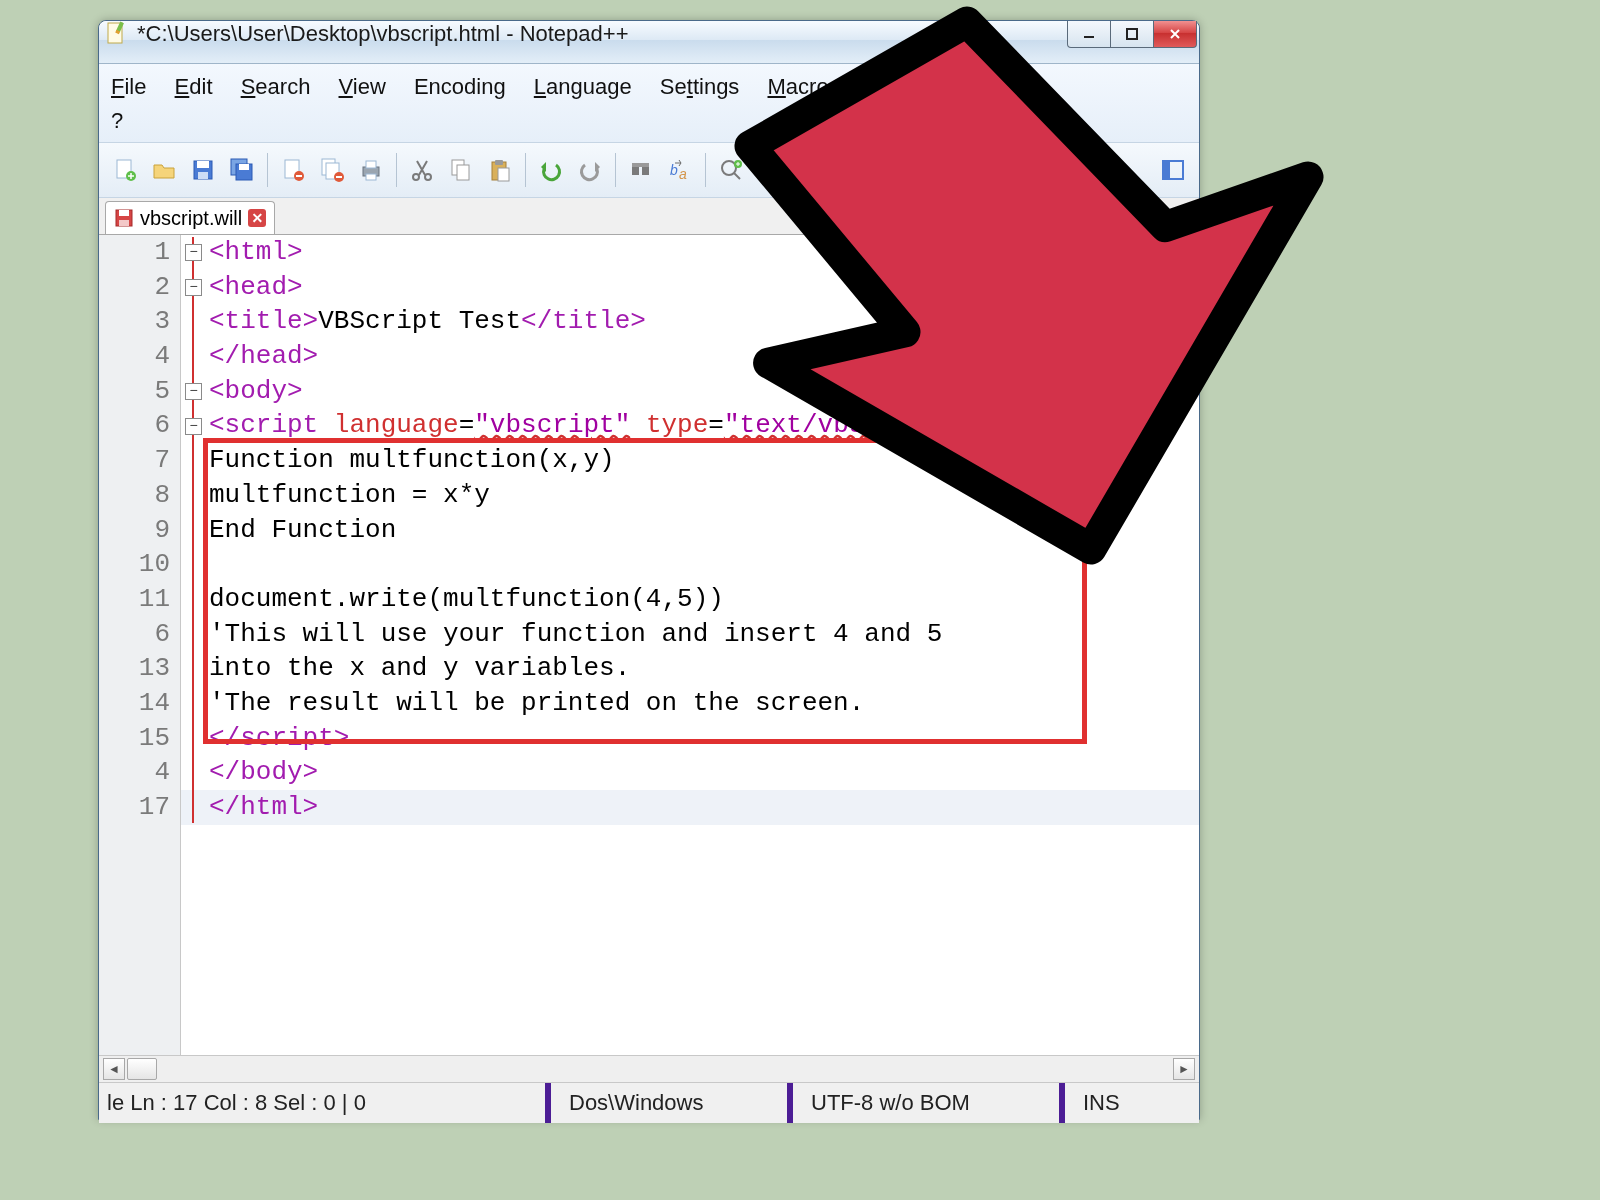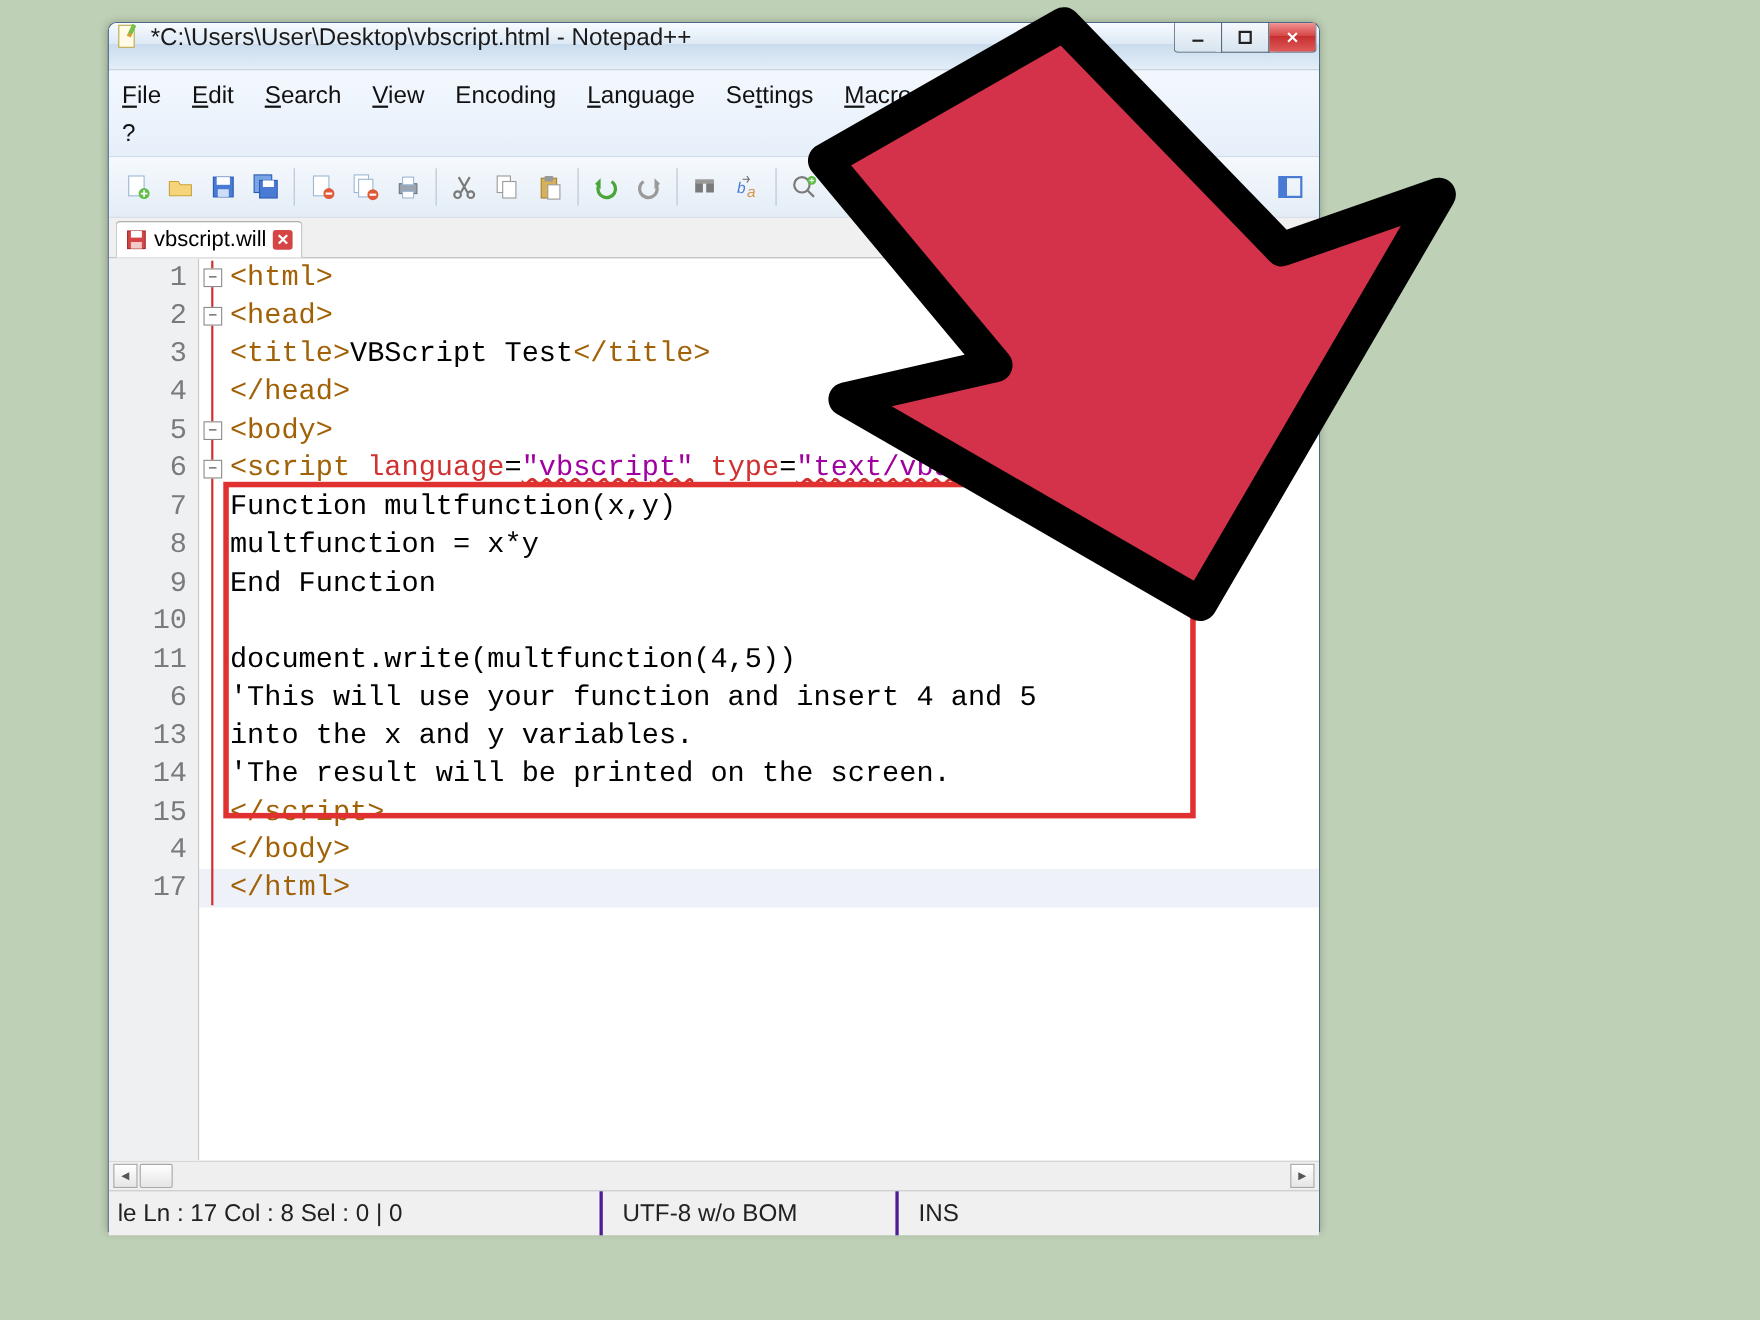--- a/index.html
+++ b/index.html
@@ -25,32 +25,32 @@
 .tab-save-icon{width:20px;height:20px}
 .tab-x{width:18px;height:18px;background:#d64545;border-radius:3px;display:flex;align-items:center;justify-content:center;color:#fff;font-size:14px;font-weight:bold}
 .editor{position:relative;height:calc(100% - 42px - 80px - 54px - 36px - 26px - 40px);background:#fff;overflow:hidden}
 .gutter{position:absolute;left:0;top:0;width:82px;height:100%;background:#eef0f2;border-right:1px solid #c8c8c8;font-family:"Consolas","Courier New",monospace;font-size:26px;color:#7a7a7a;text-align:right;padding-right:10px;box-sizing:border-box}
 .gutter div{height:34.7px;line-height:34.7px}
 .foldcol{position:absolute;left:82px;top:0;width:24px;height:100%}
 .foldcol .vline{position:absolute;left:11px;top:2px;width:2px;height:586px;background:#d03030}
 .foldbox{position:absolute;left:4px;width:15px;height:15px;border:1px solid #8a8a8a;background:#fff;font-size:14px;line-height:13px;text-align:center;color:#444}
 .code{position:absolute;left:110px;top:0;right:0;height:100%;font-family:"Consolas","Courier New",monospace;font-size:26px;line-height:34.7px;white-space:pre}
 .code .row{height:34.7px}
-.t-tag{color:#a16207}
+.t-tag{color:#a21caf}
 .t-attr{color:#d03030}
 .t-str{color:#a000a0;text-decoration:underline wavy #d03030}
 .t-bold{font-weight:normal;color:#000}
 .t-txt{color:#000}
 .highlight-box{position:absolute;border:5px solid #e03030;pointer-events:none}
 .hscroll{height:26px;background:#efefef;border-top:1px solid #c8c8c8;display:flex;align-items:center;padding:0 4px}
 .hscroll .arrow{width:20px;height:20px;border:1px solid #a8a8a8;background:linear-gradient(#fff,#e5e5e5);display:flex;align-items:center;justify-content:center;font-size:12px;color:#555}
 .hscroll .thumb{width:28px;height:20px;border:1px solid #a8a8a8;background:linear-gradient(#fff,#e5e5e5);margin-left:2px;border-radius:2px}
 .hscroll .track{flex:1}
 .statusbar{height:40px;background:#f0f0f0;border-top:1px solid #c8c8c8;display:flex;align-items:center;font-size:22px;color:#222;padding:0 6px}
-.statusbar .sseg{padding:0 18px;border-right:3px solid #4c1d95;height:100%;display:flex;align-items:center}
+.statusbar .sseg{padding:0 18px;border-right:6px solid #4c1d95;height:100%;display:flex;align-items:center}
 .statusbar .sseg:first-child{padding-left:2px}
 .big-arrow{position:absolute;pointer-events:none}
 .hl-row{position:absolute;left:0;right:0;height:34.7px;background:#eef2f8}
 </style>
 </head>
 <body>
 
 <div class="window">
   <div class="titlebar">
     <span class="title-icon">
@@ -257,20 +257,21 @@
 
   <div class="hscroll">
     <div class="arrow">◄</div>
     <div class="thumb"></div>
     <div class="track"></div>
     <div class="arrow">►</div>
   </div>
 
   <div class="statusbar">
     <div class="sseg" style="flex:0 0 420px">le Ln : 17    Col : 8    Sel : 0 | 0</div>
+    <div class="sseg" style="flex:0 0 200px">Dos\Windows</div>
     <div class="sseg" style="flex:0 0 230px">UTF-8 w/o BOM</div>
     <div class="sseg" style="border:none">INS</div>
   </div>
 
   <svg class="big-arrow" id="bigarrow" viewBox="0 0 100 100" style="left: 620px; top: -30px; width: 620px; height: 620px;">
     <path d="M 40 5 L 72 38 L 95 30 L 60 90 L 8 60 L 30 55 L 5 25 Z" fill="#d3324a" stroke="#000" stroke-width="5" stroke-linejoin="round"></path>
   </svg>
 </div>
 
 </body></html>

